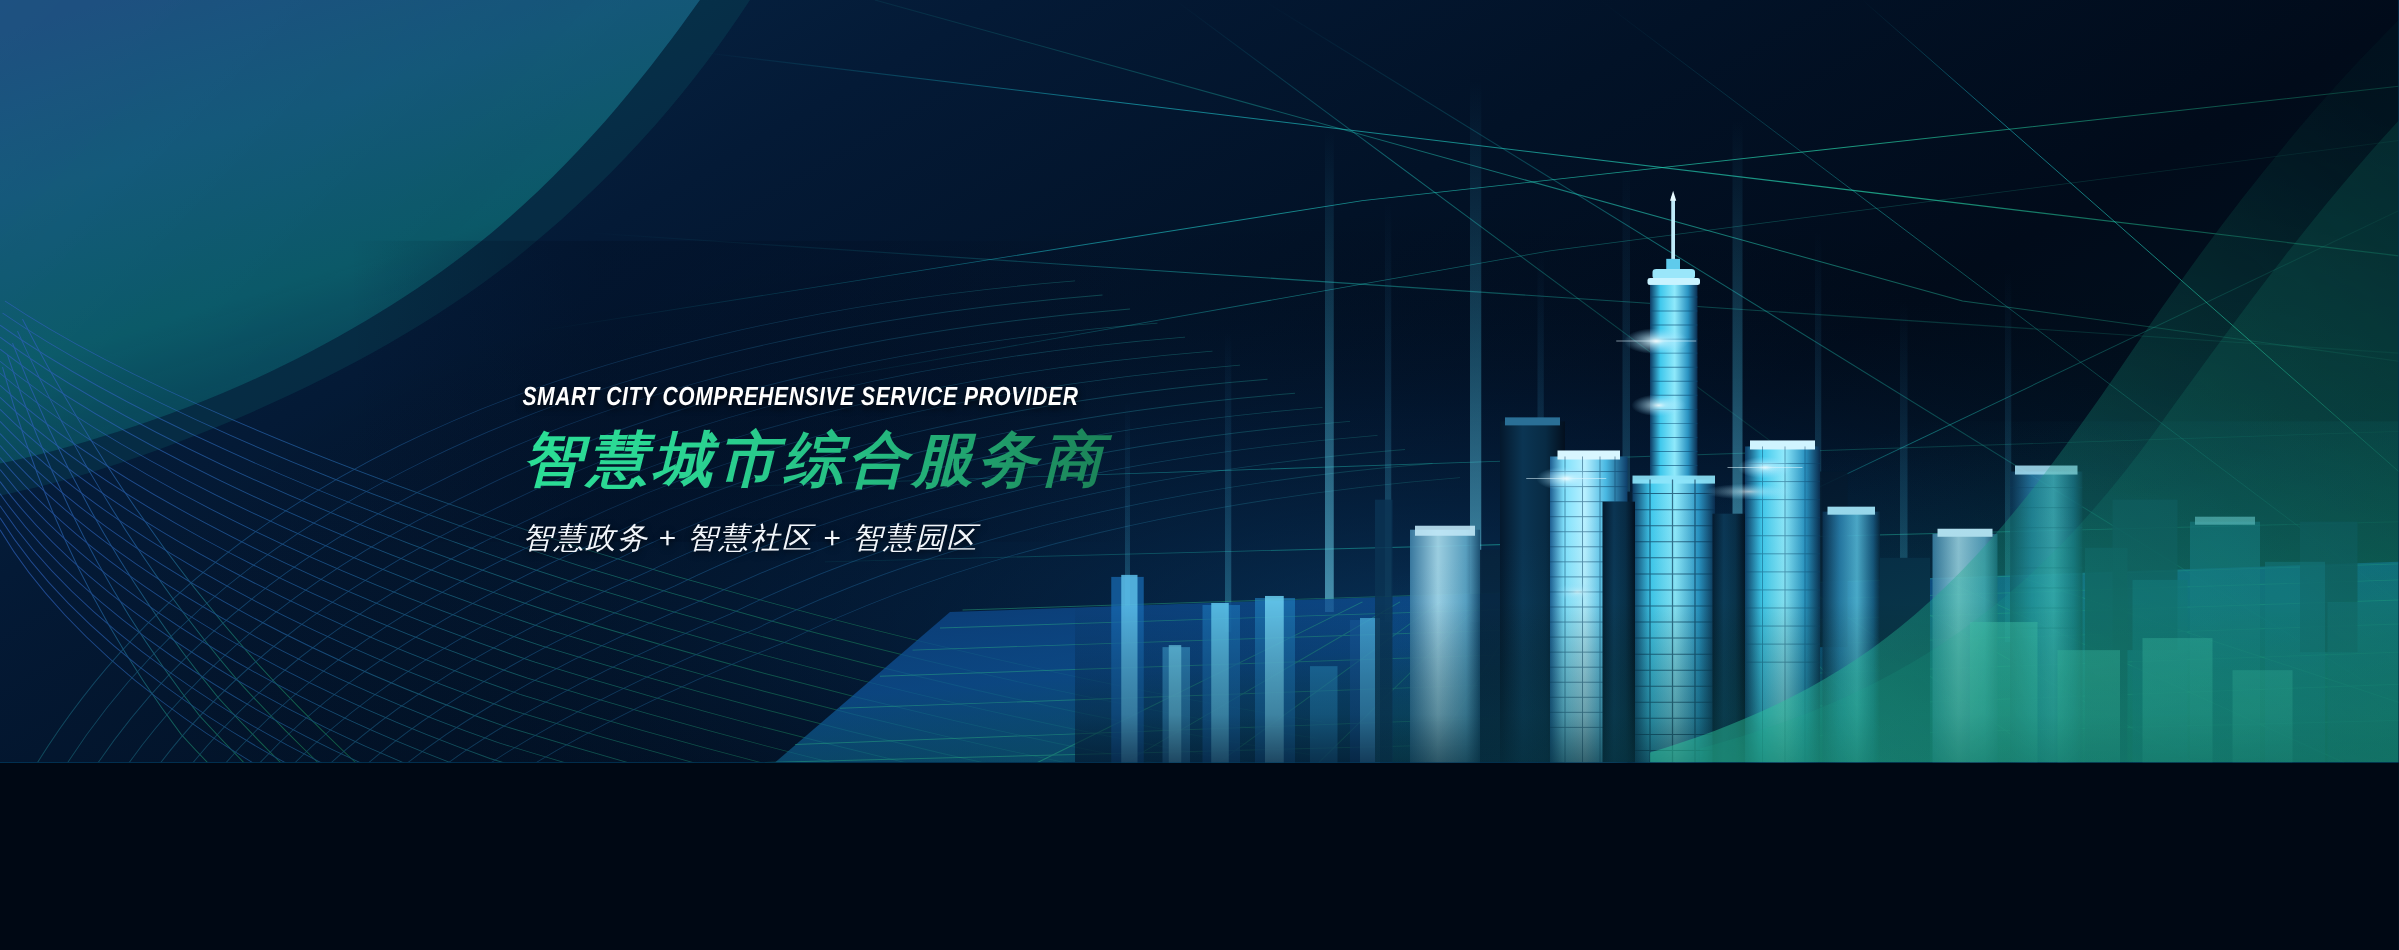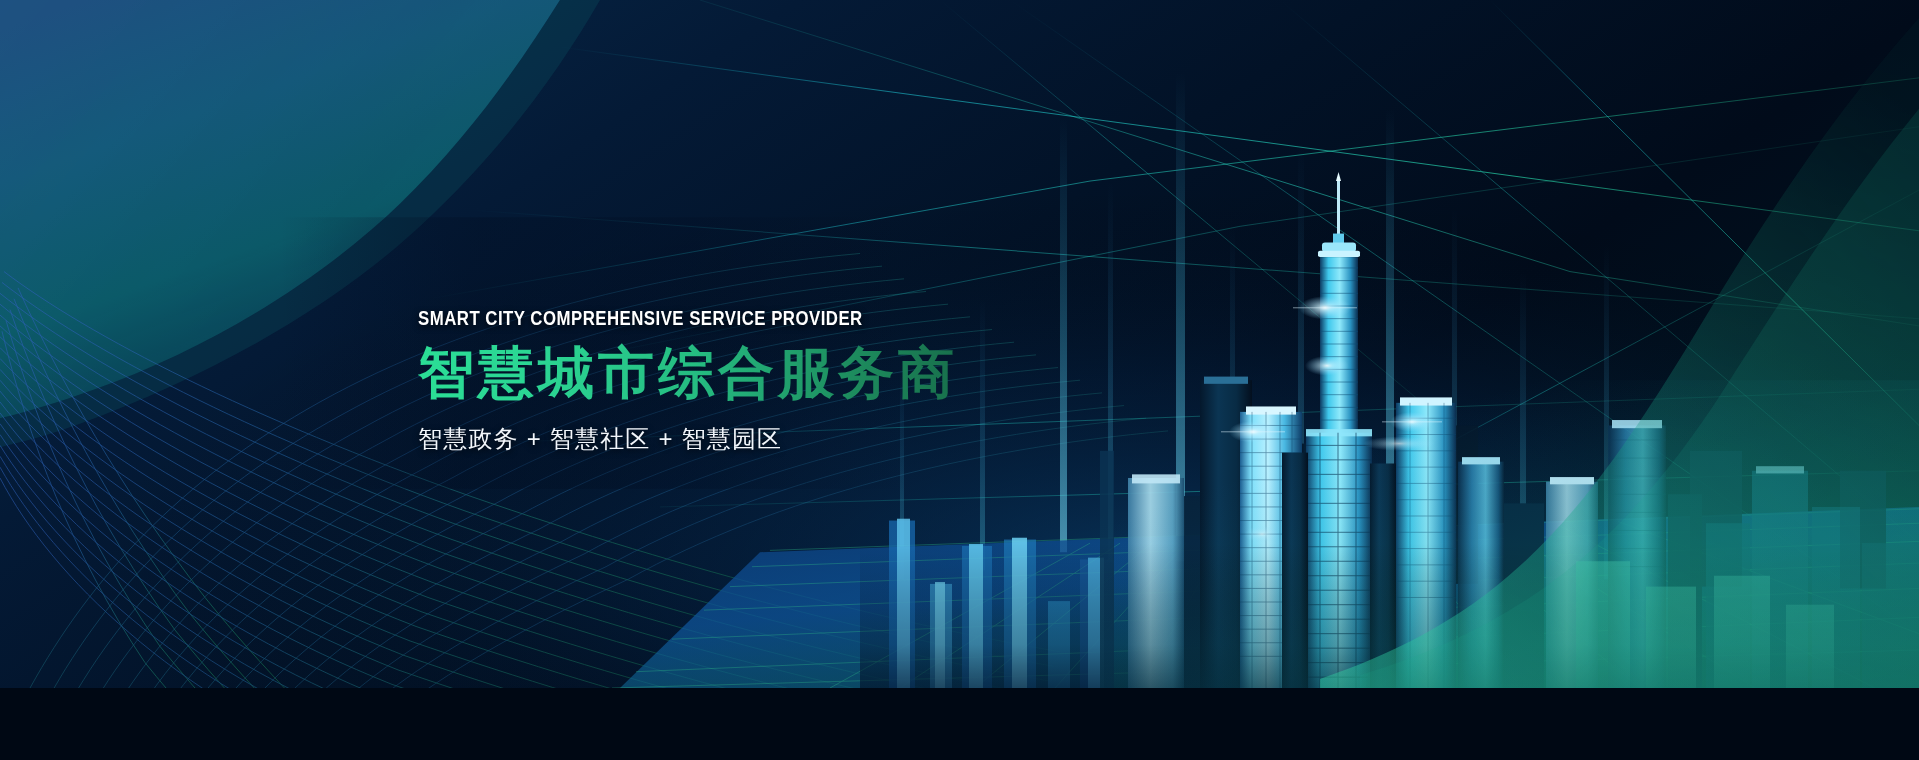--- a/index.html
+++ b/index.html
@@ -4,23 +4,24 @@
 <style>
   * { margin:0; padding:0; box-sizing:border-box; }
   html, body {
     width:1919px; height:760px;
     background:#000814;
     font-family:"Liberation Sans", sans-serif;
     overflow:hidden;
   }
   #banner {
     position:relative;
-    width:1919px; height:688px;
+    width:1919px; height:610px;
     overflow:hidden;
     background:#0369a1;
+    font-style:italic;
   }
   .layer { position:absolute; inset:0; }
   .layer svg { display:block; width:100%; height:100%; }
 
   
   #text-block {
     position:absolute;
     left:418px; top:306px;
     z-index:60;
   }
@@ -30,21 +31,21 @@
     letter-spacing:0.6px;
     color:#ffffff;
     transform:scaleX(0.80);
     transform-origin:left center;
     white-space:nowrap;
     line-height:1.1;
     text-shadow:0 2px 7px rgba(0,0,0,.85);
   }
   #main-title {
     margin-top:13px;
-    font-size:56px;
+    font-size:48px;
     font-weight:bold;
     letter-spacing:4px;
     line-height:1.12;
     white-space:nowrap;
     background-image:linear-gradient(90deg,#2BDE96 0%,#2BD593 24%,#24B77E 55%,#1C8659 80%,#16electrical 100%);
     background-image:linear-gradient(90deg,#2BDE96 0%,#2BD593 22%,#25BC81 50%,#1D8C5E 78%,#176B49 100%);
     -webkit-background-clip:text;
     background-clip:text;
     color:transparent;
     -webkit-text-fill-color:transparent;

